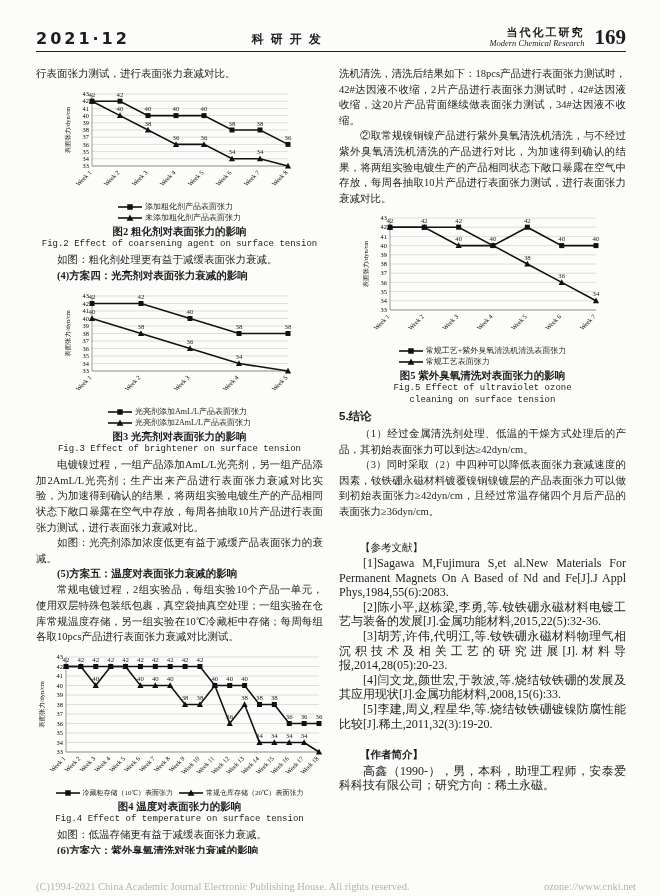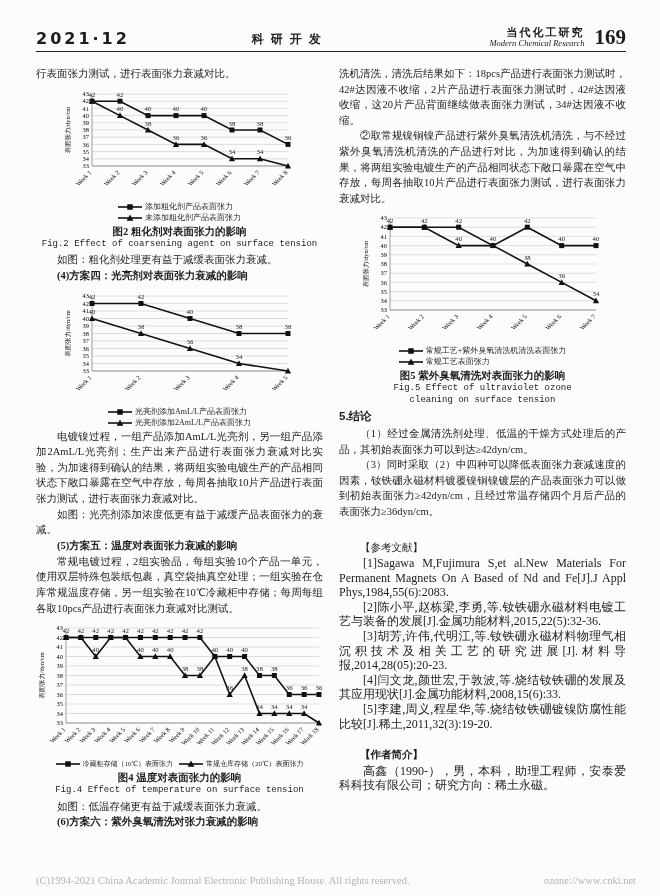--- a/index.html
+++ b/index.html
@@ -29,21 +29,21 @@
   figure.fig{margin:2px 0 1px;}
   figure.fig svg.chart{display:block;margin:0 auto;}
   .legend{display:flex;flex-direction:column;align-items:flex-start;gap:1px;font-size:8px;
           width:max-content;margin:0 auto;line-height:10px;}
   .legend.row{flex-direction:row;gap:6px;font-size:7px;}
   .legend-item{display:flex;align-items:center;gap:3px;white-space:nowrap;}
   .cap-zh{text-align:center;font-weight:bold;font-size:10.5px;line-height:14px;margin-top:2px;}
   .cap-en{text-align:center;font-family:"Liberation Mono",monospace;font-size:9px;line-height:11.5px;
           margin-bottom:2px;}
   
-  .footer{position:absolute;left:36px;right:24px;bottom:10px;display:flex;justify-content:space-between;
+  .footer{position:absolute;left:36px;right:24px;bottom:4px;display:flex;justify-content:space-between;
           color:#b3b3b0;font-size:10.5px;}
 </style>
 </head>
 <body>
 
 <div class="page">
 
   <div class="header">
     <span class="issue">2021·12</span>
     <span class="col-name">科研开发</span>
@@ -217,20 +217,24 @@
               <span>光亮剂添加AmL/L产品表面张力</span>
             </span>
             <span class="legend-item">
               <svg width="24" height="8">
                 <line x1="0" y1="4" x2="24" y2="4" stroke="#111111" stroke-width="1.6"></line>
                 <polygon points="12,0.4249999999999998 8.59,6.75 15.41,6.75" fill="#111111"></polygon>
               </svg>
               <span>光亮剂添加2AmL/L产品表面张力</span>
             </span>
           </div>
+        <figcaption>
+          <div class="cap-zh">图3 光亮剂对表面张力的影响</div>
+          <div class="cap-en">Fig.3 Effect of brightener on surface tension</div>
+        </figcaption>
       </figure>
 
       <p class="body">电镀镍过程，一组产品添加AmL/L光亮剂，另一组产品添加2AmL/L光亮剂；生产出来产品进行表面张力衰减对比实验，为加速得到确认的结果，将两组实验电镀生产的产品相同状态下敞口暴露在空气中存放，每周各抽取10片产品进行表面张力测试，进行表面张力衰减对比。</p>
       <p class="body">如图：光亮剂添加浓度低更有益于减缓产品表面张力的衰减。</p>
       <h3 class="plan">(5)方案五：温度对表面张力衰减的影响</h3>
       <p class="body">常规电镀过程，2组实验品，每组实验10个产品一单元，使用双层特殊包装纸包裹，真空袋抽真空处理；一组实验在仓库常规温度存储，另一组实验在10℃冷藏柜中存储；每周每组各取10pcs产品进行表面张力衰减对比测试。</p>
 
       <figure class="fig">
         <svg class="chart" width="292" height="141" viewBox="0 0 292 141" font-family="&quot;Liberation Serif&quot;, serif">
             <line x1="30" y1="105" x2="283" y2="105" stroke="#c9c9c9" stroke-width="0.6"></line>

